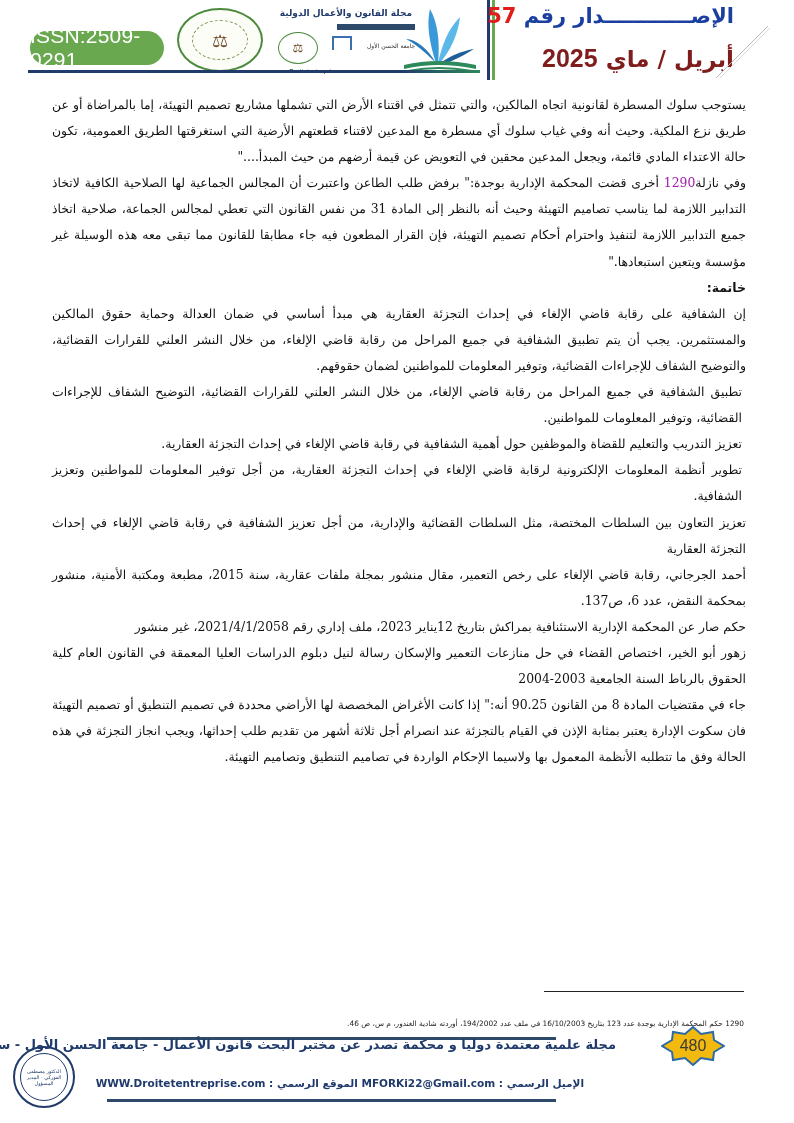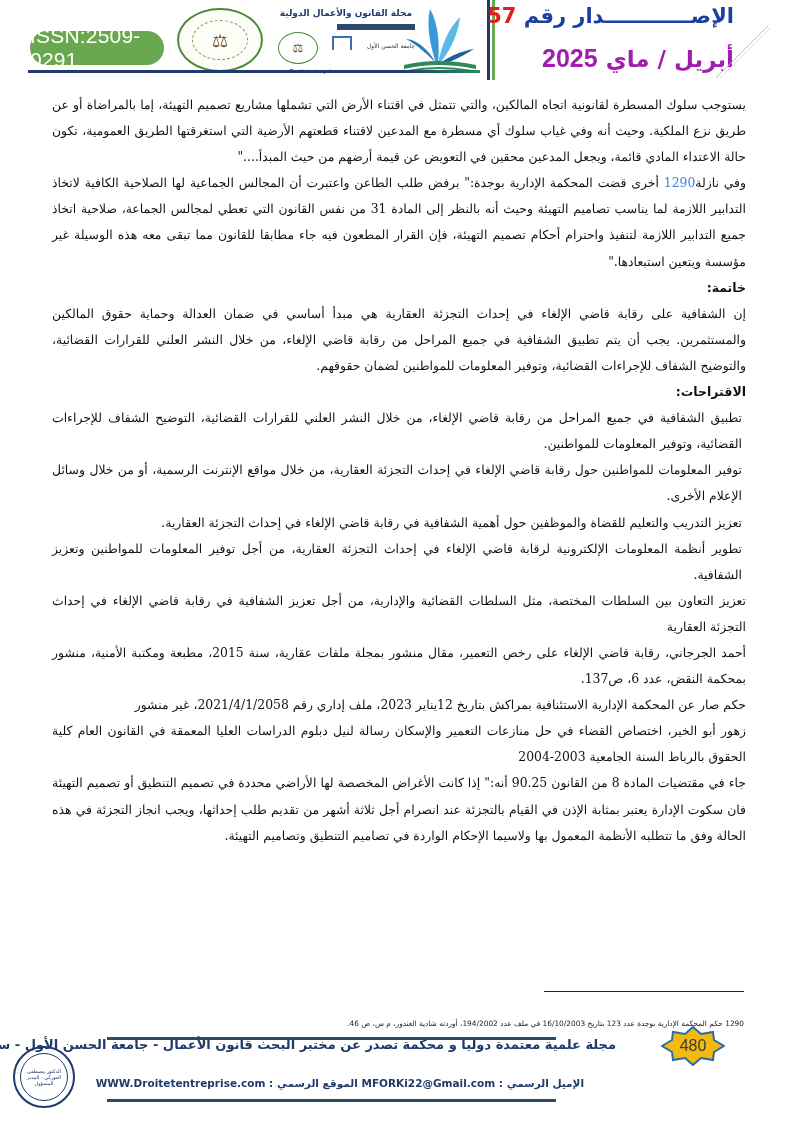--- a/index.html
+++ b/index.html
@@ -35,36 +35,36 @@
   .book-logo { position: absolute; left: 400px; top: 5px; width: 78px; height: 70px; }
   .vbars { position: absolute; left: 487px; top: 0; width: 10px; height: 80px; }
   .vbars span { position: absolute; top: 0; width: 3px; height: 80px; }
   .issue-line {
     position: absolute; right: 60px; top: 4px; direction: rtl; white-space: nowrap;
     font-family: "DejaVu Sans", sans-serif; font-weight: bold; font-size: 21px; color: #1a3fa0;
   }
   .issue-line .num { color: #e21b1b; }
   .date-line {
     position: absolute; right: 60px; top: 44px; direction: rtl; white-space: nowrap;
-    font-family: "DejaVu Sans", sans-serif; font-weight: bold; font-size: 23px; color: #a21caf;
+    font-family: "DejaVu Sans", sans-serif; font-weight: bold; font-size: 23px; color: #7f1d1d;
   }
   .date-line .year { font-family: "Liberation Sans", sans-serif; font-size: 25px; }
   .slash-deco { position: absolute; left: 712px; top: 22px; width: 60px; height: 60px; }
   .header-rule { position: absolute; left: 28px; top: 70px; width: 372px; height: 3px; background: #1f3a6b; }
   .header-rule2 { position: absolute; left: 400px; top: 70px; width: 80px; height: 3px; background: linear-gradient(to right,#1f3a6b,#2d8a5a); }
 
   
   .content {
     position: absolute; left: 52px; top: 92px; width: 694px;
     direction: rtl; text-align: justify;
     font-family: "DejaVu Serif", serif; font-size: 12.4px; line-height: 26.1px; color: #111;
   }
   .content p { margin: 0; }
   .content .heading { font-weight: bold; font-family: "DejaVu Sans", sans-serif; font-size: 12.5px; }
-  .content .ref-num { color: #3b82f6; }
+  .content .ref-num { color: #a21caf; }
   .content .indent { padding-right: 4px; }
 
   
   .fn-rule { position: absolute; left: 544px; top: 991px; width: 200px; height: 1px; background: #222; }
   .footnote {
     position: absolute; right: 50px; top: 1019px; width: 600px; direction: rtl; 
     font-family: "DejaVu Sans", sans-serif; font-size: 7.4px; color: #222; white-space: nowrap;
   }
 
   
@@ -141,23 +141,21 @@
   </svg>
   <div class="header-rule"></div>
   <div class="header-rule2"></div>
 </div>
 
 <div class="content">
   <p>يستوجب سلوك المسطرة لقانونية اتجاه المالكين، والتي تتمثل في اقتناء الأرض التي تشملها مشاريع تصميم التهيئة، إما بالمراضاة أو عن طريق نزع الملكية. وحيث أنه وفي غياب سلوك أي مسطرة مع المدعين لاقتناء قطعتهم الأرضية التي استغرقتها الطريق العمومية، تكون حالة الاعتداء المادي قائمة، ويجعل المدعين محقين في التعويض عن قيمة أرضهم من حيث المبدأ...."</p>
   <p><span>وفي نازلة</span><span class="ref-num">1290</span><span> أخرى قضت المحكمة الإدارية بوجدة:" برفض طلب الطاعن واعتبرت أن المجالس الجماعية لها الصلاحية الكافية لاتخاذ التدابير اللازمة لما يناسب تصاميم التهيئة وحيث أنه بالنظر إلى المادة 31 من نفس القانون التي تعطي لمجالس الجماعة، صلاحية اتخاذ جميع التدابير اللازمة لتنفيذ واحترام أحكام تصميم التهيئة، فإن القرار المطعون فيه جاء مطابقا للقانون مما تبقى معه هذه الوسيلة غير مؤسسة ويتعين استبعادها."</span></p>
   <p class="heading">خاتمة:</p>
   <p>إن الشفافية على رقابة قاضي الإلغاء في إحداث التجزئة العقارية هي مبدأ أساسي في ضمان العدالة وحماية حقوق المالكين والمستثمرين. يجب أن يتم تطبيق الشفافية في جميع المراحل من رقابة قاضي الإلغاء، من خلال النشر العلني للقرارات القضائية، والتوضيح الشفاف للإجراءات القضائية، وتوفير المعلومات للمواطنين لضمان حقوقهم.</p>
-  <p class="heading">الاقتراحات:</p>
   <p class="indent">تطبيق الشفافية في جميع المراحل من رقابة قاضي الإلغاء، من خلال النشر العلني للقرارات القضائية، التوضيح الشفاف للإجراءات القضائية، وتوفير المعلومات للمواطنين.</p>
-  <p class="indent">توفير المعلومات للمواطنين حول رقابة قاضي الإلغاء في إحداث التجزئة العقارية، من خلال مواقع الإنترنت الرسمية، أو من خلال وسائل الإعلام الأخرى.</p>
   <p class="indent">تعزيز التدريب والتعليم للقضاة والموظفين حول أهمية الشفافية في رقابة قاضي الإلغاء في إحداث التجزئة العقارية.</p>
   <p class="indent">تطوير أنظمة المعلومات الإلكترونية لرقابة قاضي الإلغاء في إحداث التجزئة العقارية، من أجل توفير المعلومات للمواطنين وتعزيز الشفافية.</p>
   <p>تعزيز التعاون بين السلطات المختصة، مثل السلطات القضائية والإدارية، من أجل تعزيز الشفافية في رقابة قاضي الإلغاء في إحداث التجزئة العقارية</p>
   <p>أحمد الجرجاني، رقابة قاضي الإلغاء على رخص التعمير، مقال منشور بمجلة ملفات عقارية، سنة 2015، مطبعة ومكتبة الأمنية، منشور بمحكمة النقض، عدد 6، ص137.</p>
   <p>حكم صار عن المحكمة الإدارية الاستئنافية بمراكش بتاريخ 12يناير 2023، ملف إداري رقم 2021/4/1/2058، غير منشور</p>
   <p>زهور أبو الخير، اختصاص القضاء في حل منازعات التعمير والإسكان رسالة لنيل دبلوم الدراسات العليا المعمقة في القانون العام كلية الحقوق بالرباط السنة الجامعية 2003-2004</p>
   <p>جاء في مقتضيات المادة 8 من القانون 90.25 أنه:" إذا كانت الأغراض المخصصة لها الأراضي محددة في تصميم التنطيق أو تصميم التهيئة فان سكوت الإدارة يعتبر بمثابة الإذن في القيام بالتجزئة عند انصرام أجل ثلاثة أشهر من تقديم طلب إحداثها، ويجب انجاز التجزئة في هذه الحالة وفق ما تتطلبه الأنظمة المعمول بها ولاسيما الإحكام الواردة في تصاميم التنطيق وتصاميم التهيئة.</p>
 </div>
 
 <div class="fn-rule"></div>

